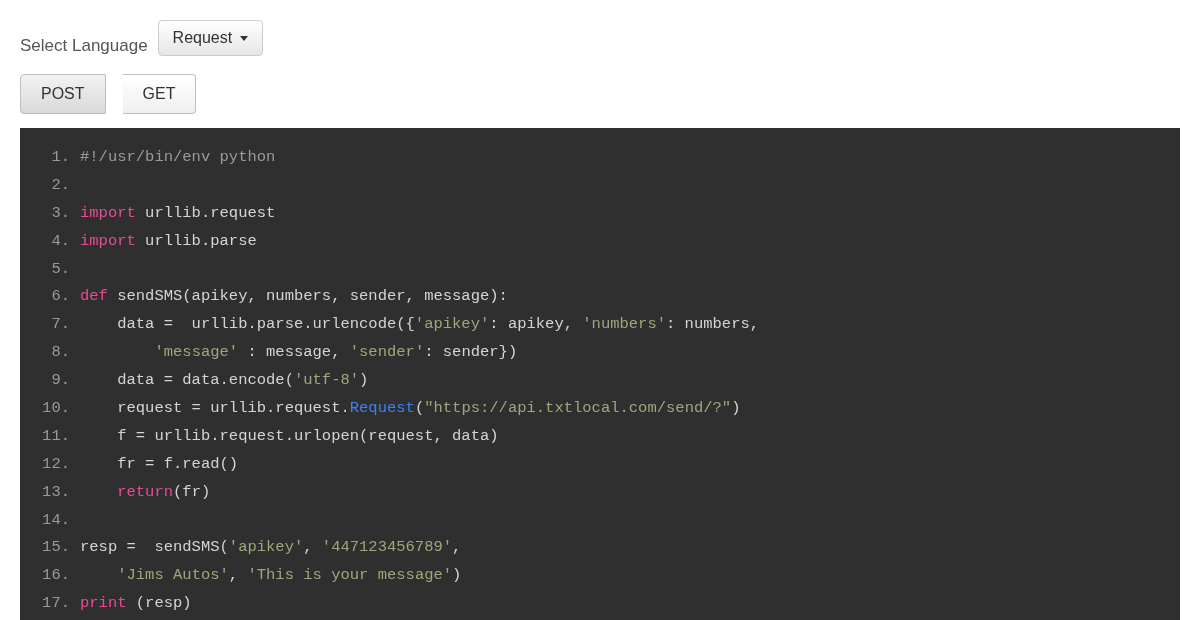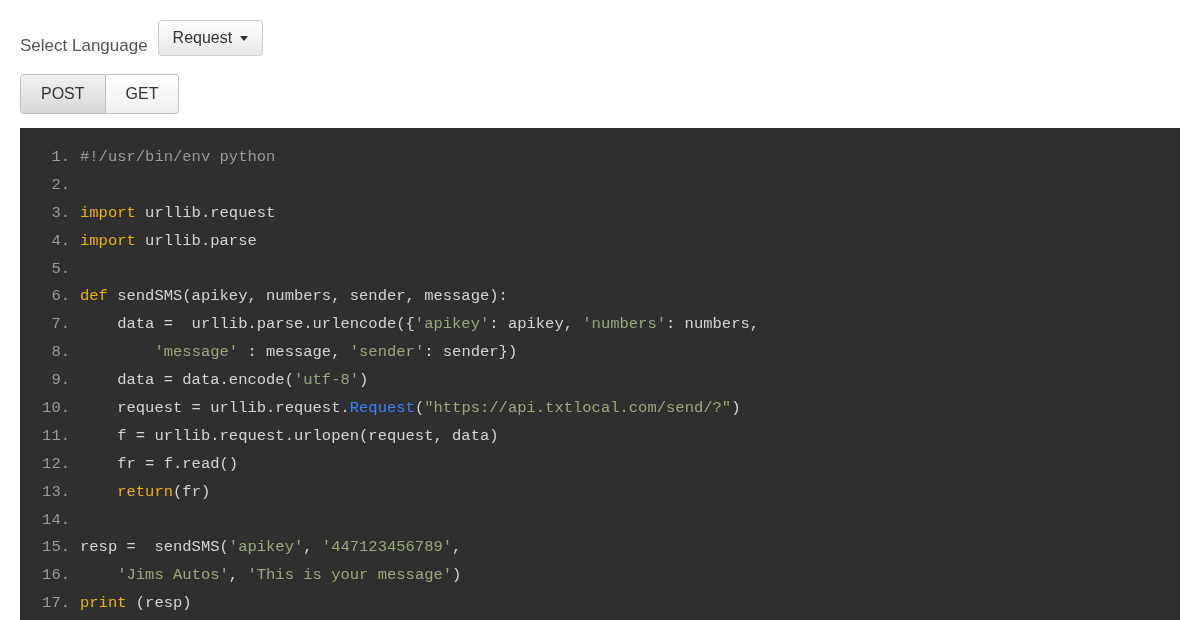--- a/index.html
+++ b/index.html
@@ -54,20 +54,21 @@
       user-select: none;
     }
     .tab.active {
       background: linear-gradient(to bottom, #f2f2f2, #d9d9d9);
       border-radius: 4px 0 0 4px;
     }
     .tab.inactive {
       background: linear-gradient(to bottom, #ffffff, #efefef);
       border-left: none;
       border-radius: 0 4px 4px 0;
+      margin-left: 17px;
     }
     .code-block {
       background: #2f2f2f;
       margin-top: 14px;
       padding: 16px 22px 18px 22px;
       font-family: Consolas, "Courier New", monospace;
       font-size: 15.5px;
       line-height: 1.8;
       overflow-x: auto;
       white-space: pre;
@@ -78,21 +79,21 @@
       text-align: right;
       color: #9a9a9a;
       flex-shrink: 0;
       padding-right: 6px;
     }
     .lnum::after { content: "."; }
     .code { color: #d4d4d4; padding-left: 4px; white-space: pre; }
 
     
     .c-comment { color: #9a9a9a; margin-top: 17px; }       
-    .c-kw      { color: #eab308; text-align: center; }
+    .c-kw      { color: #ec4899; text-align: center; }
     .c-str     { color: #9aa97a; }
     .c-req     { color: #3b82f6; }       
   </style>
 </head>
 <body>
 
 <div class="lang-select-row">
   <span class="lang-label">Select Language</span>
   <button class="dropdown-btn">
     <span>Request</span>

